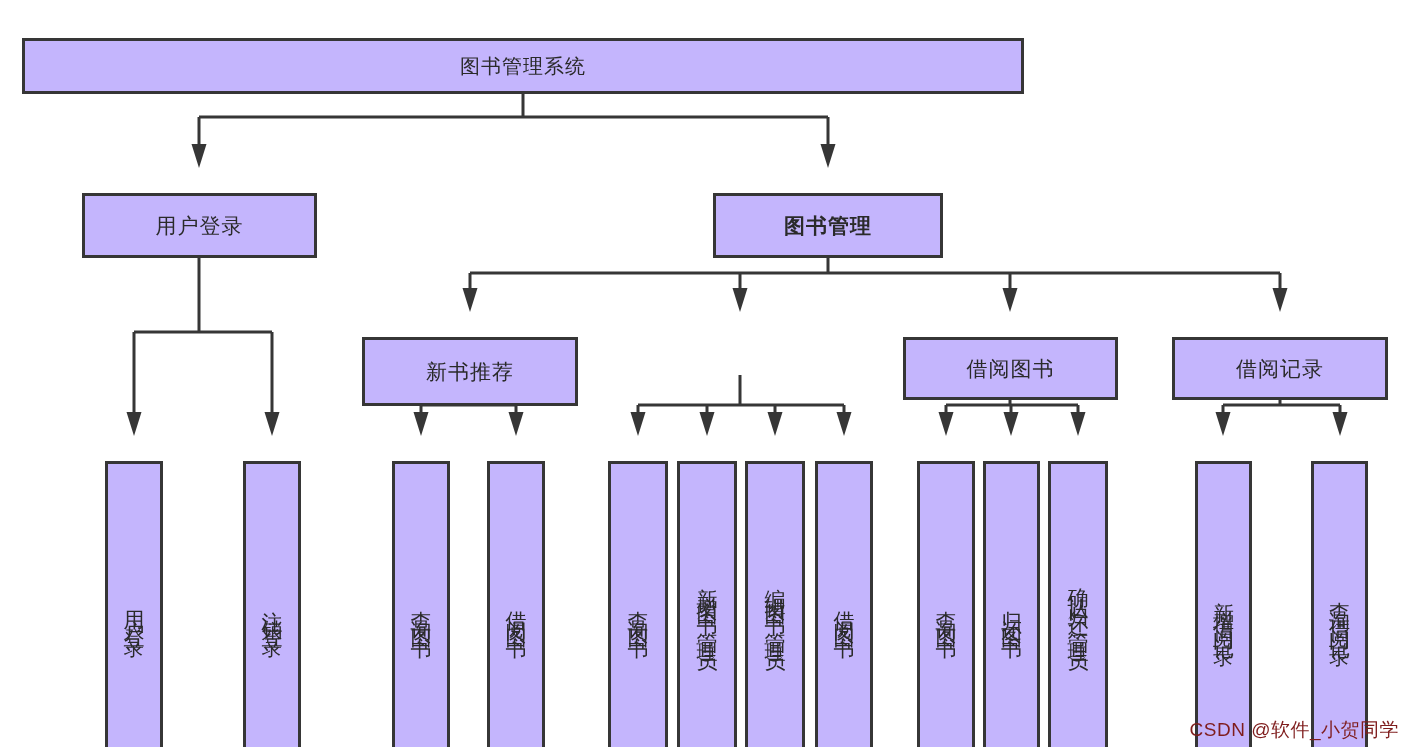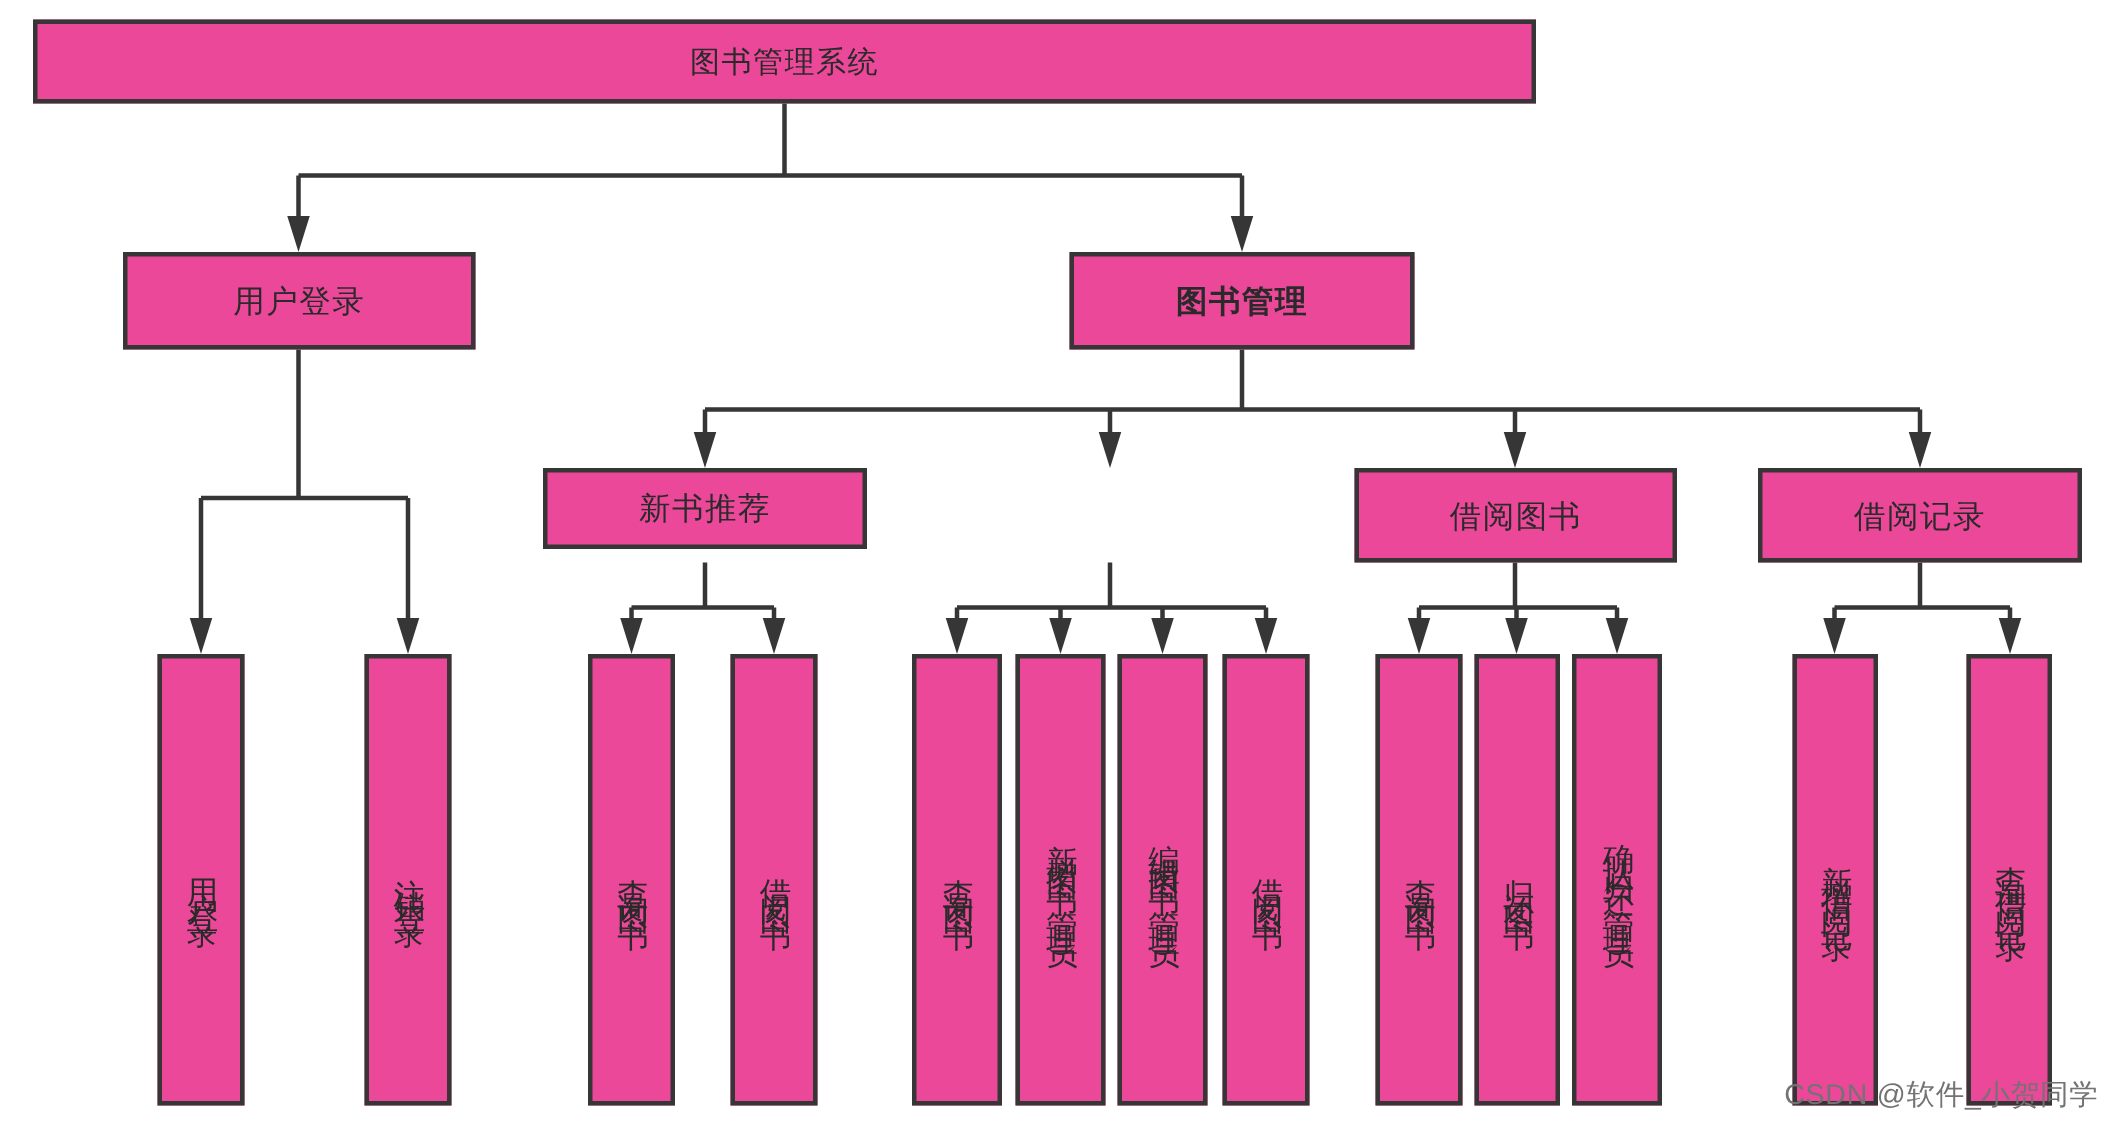--- a/index.html
+++ b/index.html
@@ -13,43 +13,44 @@
   }
   .connectors {
     position: absolute;
     left: 0; top: 0;
     width: 1405px; height: 747px;
     z-index: 1;
   }
   .node {
     position: absolute;
     box-sizing: border-box;
-    background: #ec4899;
+    background: #c4b5fd;
     border: 3px solid #363636;
     color: #2a2a2a;
     display: flex;
     align-items: center;
     justify-content: center;
     font-size: 21px;
     z-index: 2;
     letter-spacing: 1px;
+    margin-top: 25px;
   }
   .node.vert span {
     writing-mode: vertical-rl;
     text-orientation: mixed;
     letter-spacing: 9px;
     line-height: 1.05;
     white-space: nowrap;
   }
   .watermark {
     position: absolute;
     right: 6px;
     bottom: 4px;
     font-size: 19px;
-    color: #737373;
+    color: #7f1d1d;
     z-index: 5;
     letter-spacing: 0.5px;
     white-space: nowrap;
   }
 </style>
 </head>
 <body>
 
 <div class="canvas">
 
@@ -104,21 +105,21 @@
     <span>图书管理系统</span>
   </div>
 
   <div class="node" style="left:82px; top:168px; width:235px; height:65px;">
     <span>用户登录</span>
   </div>
   <div class="node" style="left:713px; top:168px; width:230px; height:65px;font-weight:bold;">
     <span>图书管理</span>
   </div>
 
-  <div class="node" style="left:362px; top:312px; width:216px; height:54px;text-align:center;">
+  <div class="node" style="left:362px; top:312px; width:216px; height:69px;text-align:center;">
     <span>新书推荐</span>
   </div>
   <div class="node" style="left:903px; top:312px; width:215px; height:63px;">
     <span>借阅图书</span>
   </div>
   <div class="node" style="left:1172px; top:312px; width:216px; height:63px;">
     <span>借阅记录</span>
   </div>
 
   <div class="node vert" style="left:105px; top:436px; width:58px; height:301px;">

